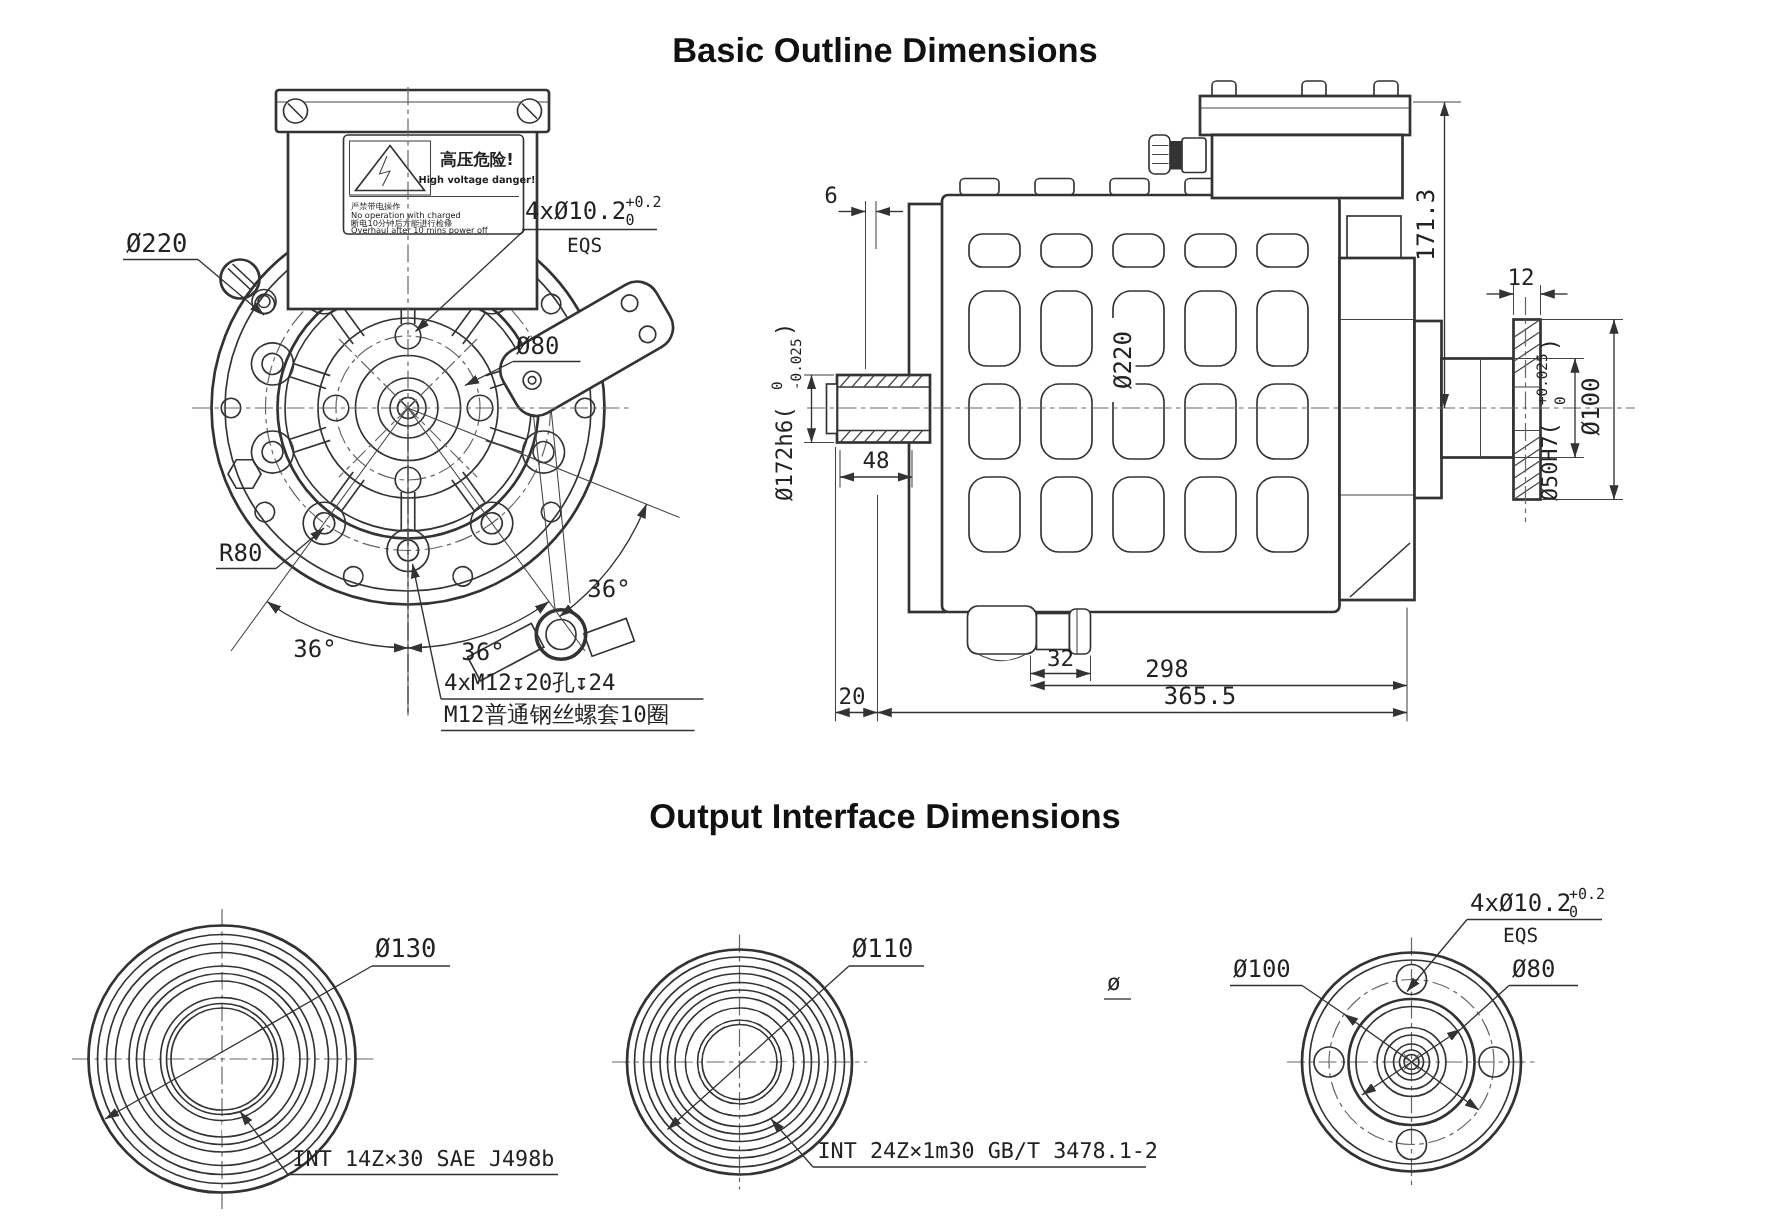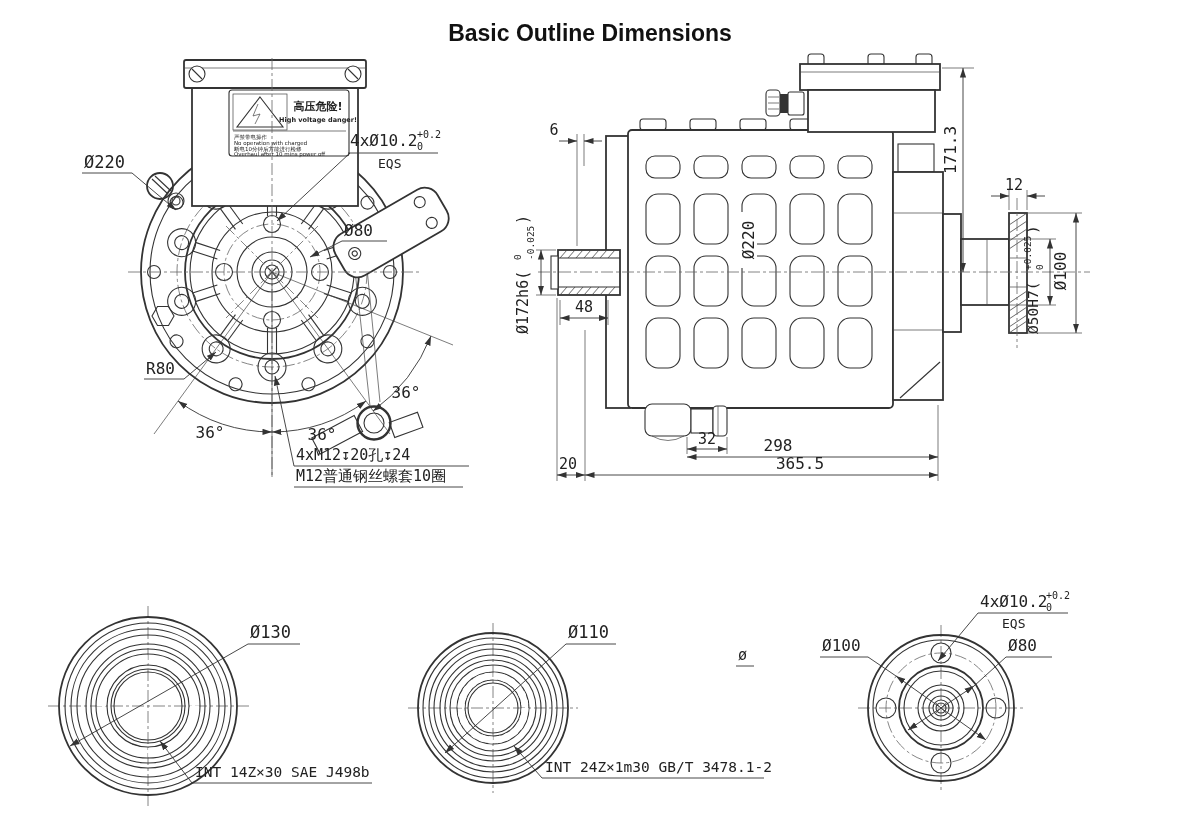--- a/index.html
+++ b/index.html
@@ -24,20 +24,21 @@
   .d17{font-size:17px;}.d16{font-size:16px;}.d15{font-size:15px;}.d14{font-size:14.5px;}
   .d13{font-size:13px;}.d10{font-size:10px;}.d9{font-size:9.5px;}
   .cjk{font-family:"DejaVu Sans",sans-serif;}
   .b{font-weight:bold;}
 </style>
 </head>
 <body>
 
 <div class="page">
   <div class="title t1">Basic Outline Dimensions</div>
+  <div class="title t2">Output Interface Dimensions</div>
 
   <svg width="1180" height="818" viewBox="0 0 1180 818">
     <defs>
       <marker id="arr" markerUnits="userSpaceOnUse" markerWidth="11" markerHeight="9" refX="9.5" refY="4" orient="auto-start-reverse">
         <path d="M0,0.9 L9.5,4 L0,7.1 Z" fill="#333"></path>
       </marker>
       <g id="fvB">
         <line x1="-4.5" y1="-56" x2="-4.5" y2="-82"></line>
           <line x1="4.5" y1="-56" x2="4.5" y2="-82"></line>
         <circle cx="0" cy="-95" r="14"></circle>

